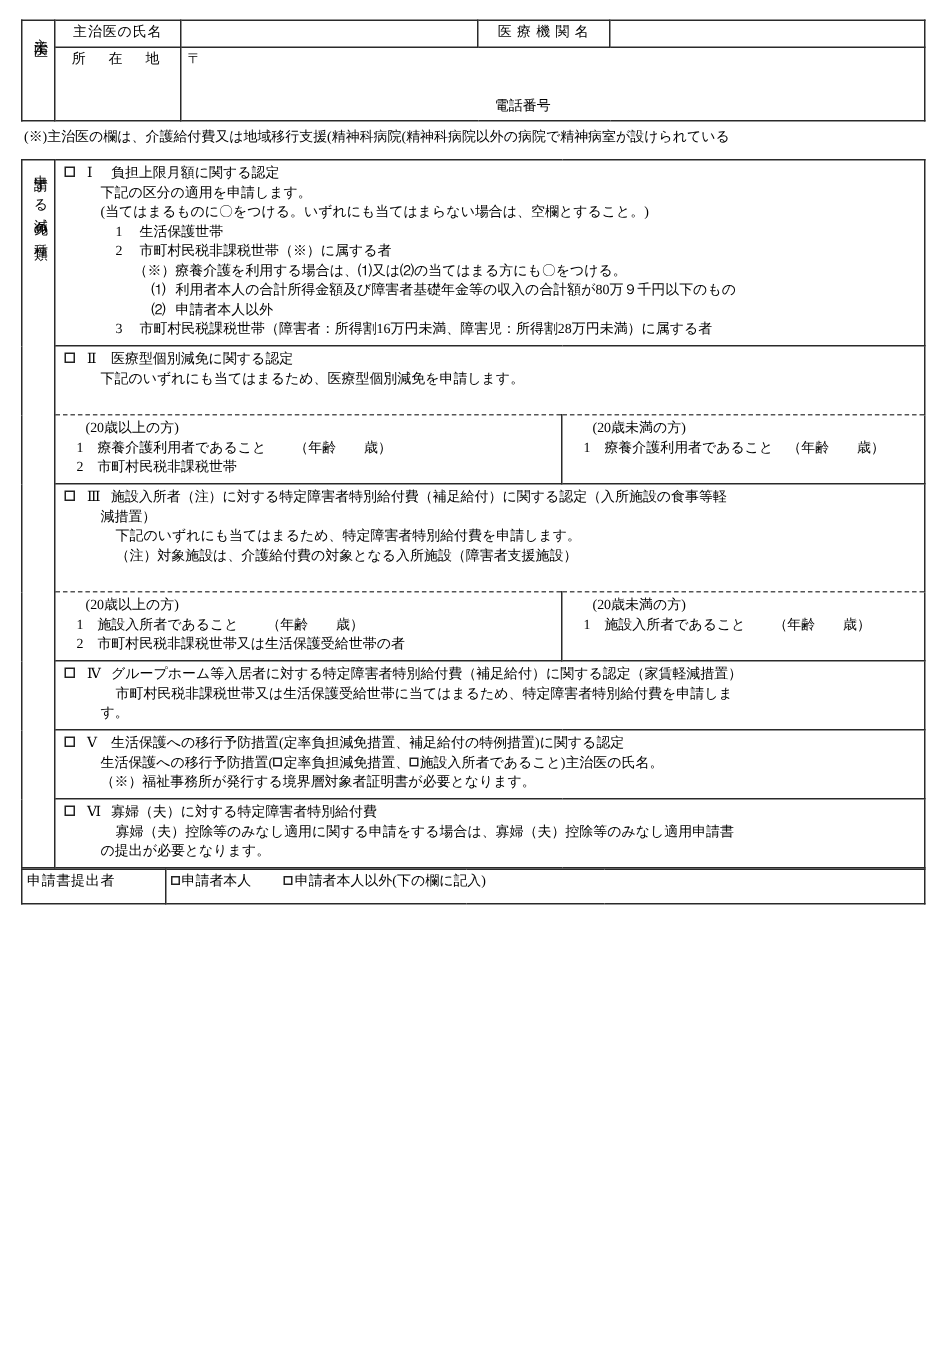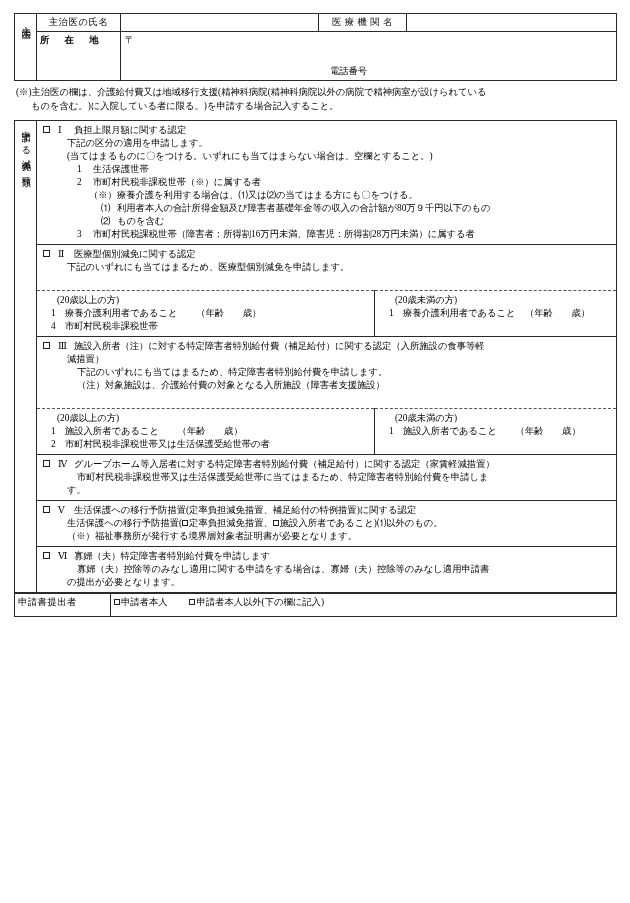--- a/index.html
+++ b/index.html
@@ -55,26 +55,25 @@
     line-height: 1.25;
     letter-spacing: 2px;
   }
   .lbl-cell {
     text-align: center;
     vertical-align: middle;
     letter-spacing: 0.6px;
     white-space: nowrap;
   }
   .lbl-spread2 {
-    text-align: left;
+    text-align: center;
     vertical-align: middle;
     letter-spacing: 3px;
     padding-left: 4px;
     white-space: nowrap;
-    font-weight: bold;
   }
   .addr-cell { position: relative; height: 44px; }
   .addr-cell .postal { position: absolute; top: 2px; left: 4px; }
   .addr-cell .tel {
     position: absolute; bottom: 2px; left: 0; right: 0;
     text-align: center;
     padding-right: 40px;
   }
 
   
@@ -192,21 +191,20 @@
       <td class="addr-cell" colspan="3">
         <span class="postal">〒</span>
         <span class="tel">電話番号</span>
       </td>
     </tr>
   </tbody>
     </table>
 
   <div class="note">
     <span class="ln">(※)主治医の欄は、介護給付費又は地域移行支援(精神科病院(精神科病院以外の病院で精神病室が設けられている</span>
-    <span class="l2">ものを含む。)に入院している者に限る。)を申請する場合記入すること。</span>
   </div>
 
   <table class="frm" id="apply-table">
     <colgroup>
       <col style="width:22px">
       <col style="width:338px">
       <col style="width:242px">
     </colgroup>
 
     <tbody>
@@ -217,40 +215,40 @@
       <td class="body-cell" colspan="2">
         <span class="ln">
           <span class="chk"></span><span class="rn">Ⅰ</span><span>負担上限月額に関する認定</span>
         </span>
         <span class="ln i1">下記の区分の適用を申請します。</span>
         <span class="ln i1">(当てはまるものに〇をつける。いずれにも当てはまらない場合は、空欄とすること。)</span>
         <span class="ln i2"><span class="rn">1</span><span>生活保護世帯</span></span>
         <span class="ln i2"><span class="rn">2</span><span>市町村民税非課税世帯（※）に属する者</span></span>
         <span class="ln i3">（※）療養介護を利用する場合は、⑴又は⑵の当てはまる方にも〇をつける。</span>
         <span class="ln i4"><span class="rn">⑴</span><span>利用者本人の合計所得金額及び障害者基礎年金等の収入の合計額が80万９千円以下のもの</span></span>
-        <span class="ln i4"><span class="rn">⑵</span><span>ものを含む</span></span>
+        <span class="ln i4"><span class="rn">⑵</span><span>申請者本人以外</span></span>
         <span class="ln i2"><span class="rn">3</span><span>市町村民税課税世帯（障害者：所得割16万円未満、障害児：所得割28万円未満）に属する者</span></span>
       </td>
     </tr>
 
     <tr>
       <td class="body-cell no-bottom" colspan="2">
         <span class="ln">
           <span class="chk"></span><span class="rn">Ⅱ</span><span>医療型個別減免に関する認定</span>
         </span>
         <span class="ln i1">下記のいずれにも当てはまるため、医療型個別減免を申請します。</span>
         <span class="ln">&nbsp;</span>
       </td>
     </tr>
 
     <tr>
       <td class="body-cell dashed-top split-l">
         <span class="subhdr">(20歳以上の方)</span>
         <span class="subitem">1　療養介護利用者であること　　（年齢　　歳）</span>
-        <span class="subitem">4　市町村民税非課税世帯</span>
+        <span class="subitem">2　市町村民税非課税世帯</span>
       </td>
       <td class="body-cell dashed-top split-r">
         <span class="subhdr">(20歳未満の方)</span>
         <span class="subitem">1　療養介護利用者であること　（年齢　　歳）</span>
         <span class="subitem">&nbsp;</span>
       </td>
     </tr>
 
     <tr>
       <td class="body-cell no-bottom" colspan="2">
@@ -285,29 +283,29 @@
         <span class="ln i2">市町村民税非課税世帯又は生活保護受給世帯に当てはまるため、特定障害者特別給付費を申請しま</span>
         <span class="ln i1">す。</span>
       </td>
     </tr>
 
     <tr>
       <td class="body-cell" colspan="2">
         <span class="ln">
           <span class="chk"></span><span class="rn">Ⅴ</span><span>生活保護への移行予防措置(定率負担減免措置、補足給付の特例措置)に関する認定</span>
         </span>
-        <span class="ln i1"><span>生活保護への移行予防措置(</span><span class="chk-sm"></span><span>定率負担減免措置、</span><span class="chk-sm"></span><span>施設入所者であること</span><span>)⑴以外のもの。</span></span>
+        <span class="ln i1"><span>生活保護への移行予防措置(</span><span class="chk-sm"></span><span>定率負担減免措置、</span><span class="chk-sm"></span><span>施設入所者であること</span><span>)主治医の氏名。</span></span>
         <span class="ln i1">（※）福祉事務所が発行する境界層対象者証明書が必要となります。</span>
       </td>
     </tr>
 
     <tr>
       <td class="body-cell" colspan="2">
         <span class="ln">
-          <span class="chk"></span><span class="rn">Ⅵ</span><span>寡婦（夫）特定障害者特別給付費を申請します</span>
+          <span class="chk"></span><span class="rn">Ⅵ</span><span>寡婦（夫）に対する特定障害者特別給付費</span>
         </span>
         <span class="ln i2">寡婦（夫）控除等のみなし適用に関する申請をする場合は、寡婦（夫）控除等のみなし適用申請書</span>
         <span class="ln i1">の提出が必要となります。</span>
       </td>
     </tr>
   </tbody>
     </table>
 
 
   <table class="frm" id="submitter-table">

